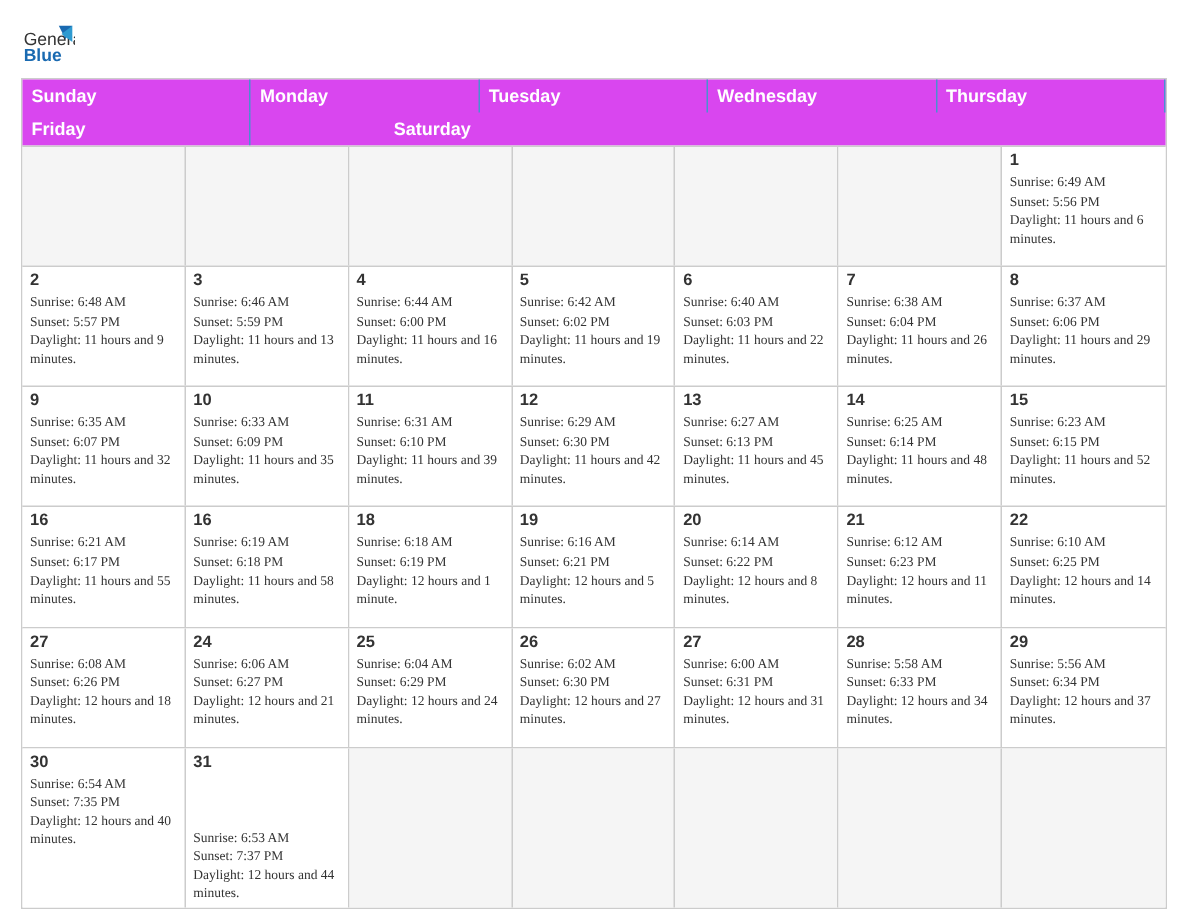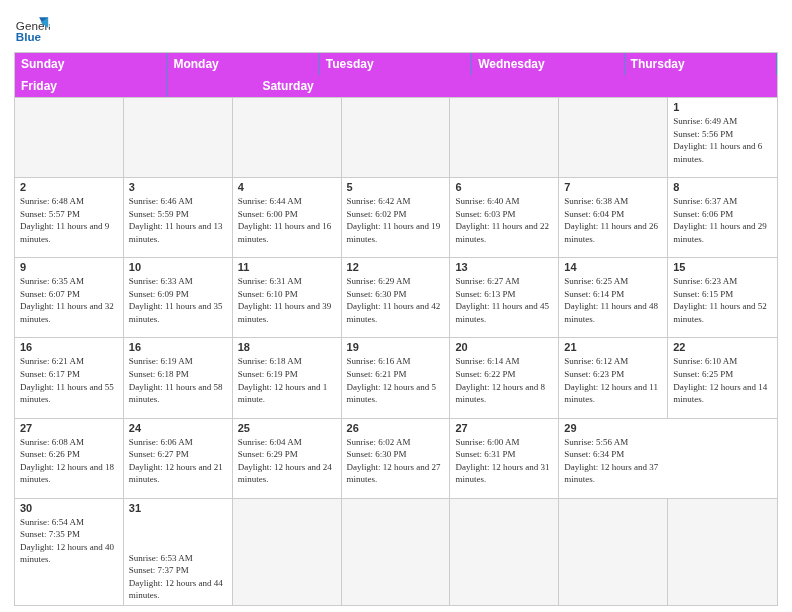--- a/index.html
+++ b/index.html
@@ -302,20 +302,26 @@
 Sunset: 6:30 PM
 Daylight: 12 hours and 27 minutes.</div>
           </div>
           <div class="cal-cell">
             <div class="day-num">27</div>
             <div class="day-info" style="white-space: pre-line;">Sunrise: 6:00 AM
 Sunset: 6:31 PM
 Daylight: 12 hours and 31 minutes.</div>
           </div>
           <div class="cal-cell">
+            <div class="day-num">28</div>
+            <div class="day-info" style="white-space: pre-line;">Sunrise: 5:58 AM
+Sunset: 6:33 PM
+Daylight: 12 hours and 34 minutes.</div>
+          </div>
+          <div class="cal-cell">
             <div class="day-num">29</div>
             <div class="day-info" style="white-space: pre-line;">Sunrise: 5:56 AM
 Sunset: 6:34 PM
 Daylight: 12 hours and 37 minutes.</div>
           </div>
         </div>
         <div class="cal-row">
           <div class="cal-cell">
             <div class="day-num">30</div>
             <div class="day-info" style="white-space: pre-line;">Sunrise: 6:54 AM

